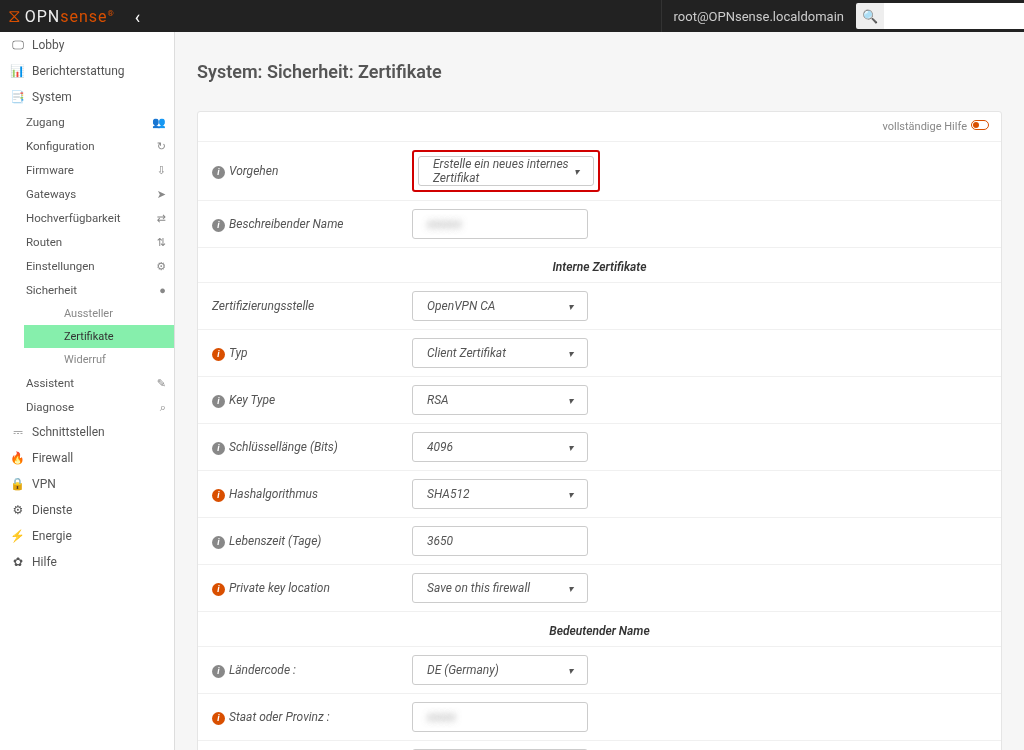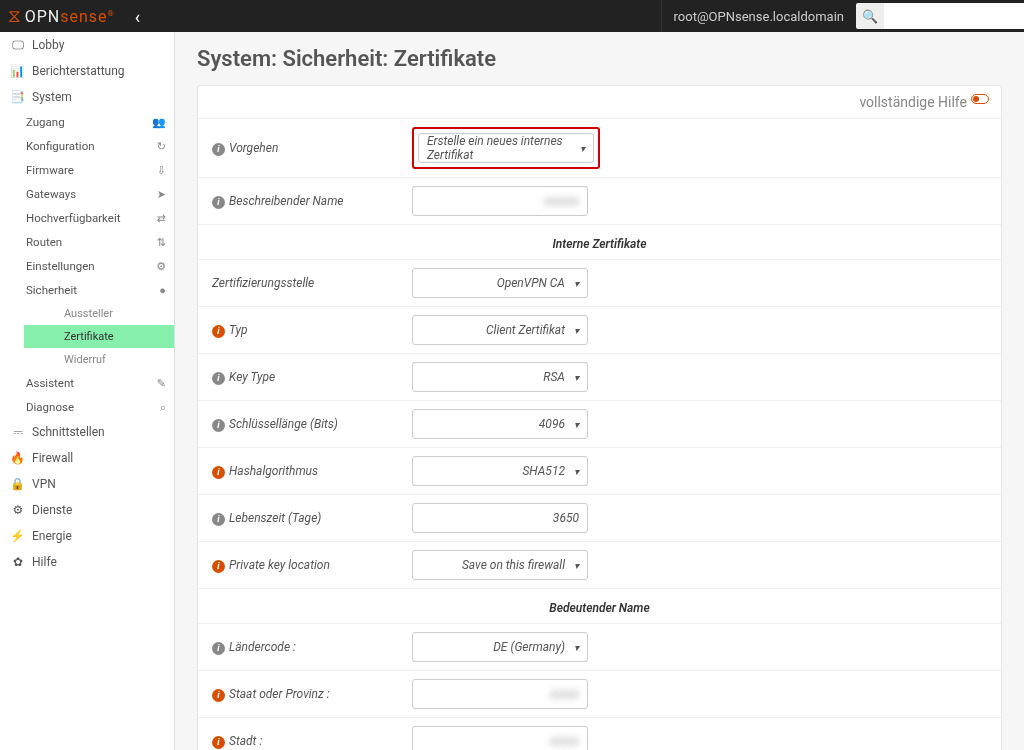--- a/index.html
+++ b/index.html
@@ -18,33 +18,33 @@
 .searchbox input { height: 26px; width: 140px; border: none; padding: 0 6px; font-size: 12px; background: #fff; }
 .layout { display: flex; min-height: calc(100vh - 32px); }
 .sidebar { width: 175px; background: #fff; border-right: 1px solid #ddd; font-size: 12px;}
 .sidebar .item { display: flex; align-items: center; padding: 6px 10px; color: #555; cursor: pointer; }
 .sidebar .item .icon { width: 16px; text-align: center; margin-right: 6px; color: #555; }
 .sidebar .sub { padding-left: 26px; display: flex; align-items: center; padding-top:5px; padding-bottom:5px; color: #555; font-size: 11.5px; cursor: pointer;}
 .sidebar .sub.level3 { padding-left: 40px; font-size: 11px; color: #888; margin-left: 24px; }
 .sidebar .sub .ricon { margin-left: auto; margin-right: 8px; color: #888; font-size: 11px;}
 .sidebar .sub.active { background: #86efac; color: #333;}
 .main { flex: 1; background: #f6f6f6; }
-.page-title { font-size: 22px; font-weight: 600; color: #555; padding: 14px 22px; }
+.page-title { font-size: 18px; font-weight: 600; color: #555; padding: 29px 22px; }
 .panel { background: #fff; margin: 0 22px 22px 22px; border: 1px solid #e5e5e5; border-radius: 3px; }
-.panel-top { display: flex; justify-content: flex-end; padding: 8px 12px; font-size: 14px; color: #888; }
+.panel-top { display: flex; justify-content: flex-end; padding: 8px 12px; font-size: 11px; color: #888; }
 .panel-top .toggle { width: 18px; height: 10px; border: 1px solid #d94f00; border-radius: 10px; margin-left: 4px; position: relative; }
 .panel-top .toggle::after { content:''; width:6px; height:6px; background:#d94f00; border-radius:50%; position:absolute; left:1px; top:1px;}
 table.form { width: 100%; border-collapse: collapse; }
 table.form td { padding: 8px 14px; vertical-align: middle; font-size: 12px;}
 table.form tr { border-top: 1px solid #f0f0f0; font-style: italic; }
 table.form td.label { width: 200px; color: #555; }
 table.form td.label .iicon { display:inline-block; width:13px; height:13px; border-radius:50%; background:#888; color:#fff; text-align:center; font-size:9px; line-height:13px; font-weight:bold; margin-right:4px;}
 table.form td.label .iicon.req { background:#d94f00; }
 table.form td.section { font-weight: 600; color: #333; padding-top:12px;text-align:center;}
-.select, .text { width: 176px; height: 30px; border: 1px solid #ccc; border-radius: 3px; padding: 0 8px; font-size: 12px; color: #555; background: #fff; display: flex; align-items: center; justify-content: flex-end; cursor: pointer; gap: 9px;}
+.select, .text { width: 176px; height: 30px; border: 1px solid #ccc; border-radius: 3px; padding: 0 14px; font-size: 12px; color: #555; background: #fff; display: flex; align-items: center; justify-content: space-between; cursor: pointer;}
 .select .caret { color: #555; font-size: 10px;}
 .text.blur { color: transparent; text-shadow: 0 0 6px rgba(120,120,120,0.7); user-select:none;}
 .highlight-red { border: 2px solid #d10000; border-radius: 3px; padding: 4px; display: inline-block;}
 </style>
 </head>
 <body>
 
 <div class="topbar">
   <div class="logo">
     <span class="hourglass">⧖</span>

